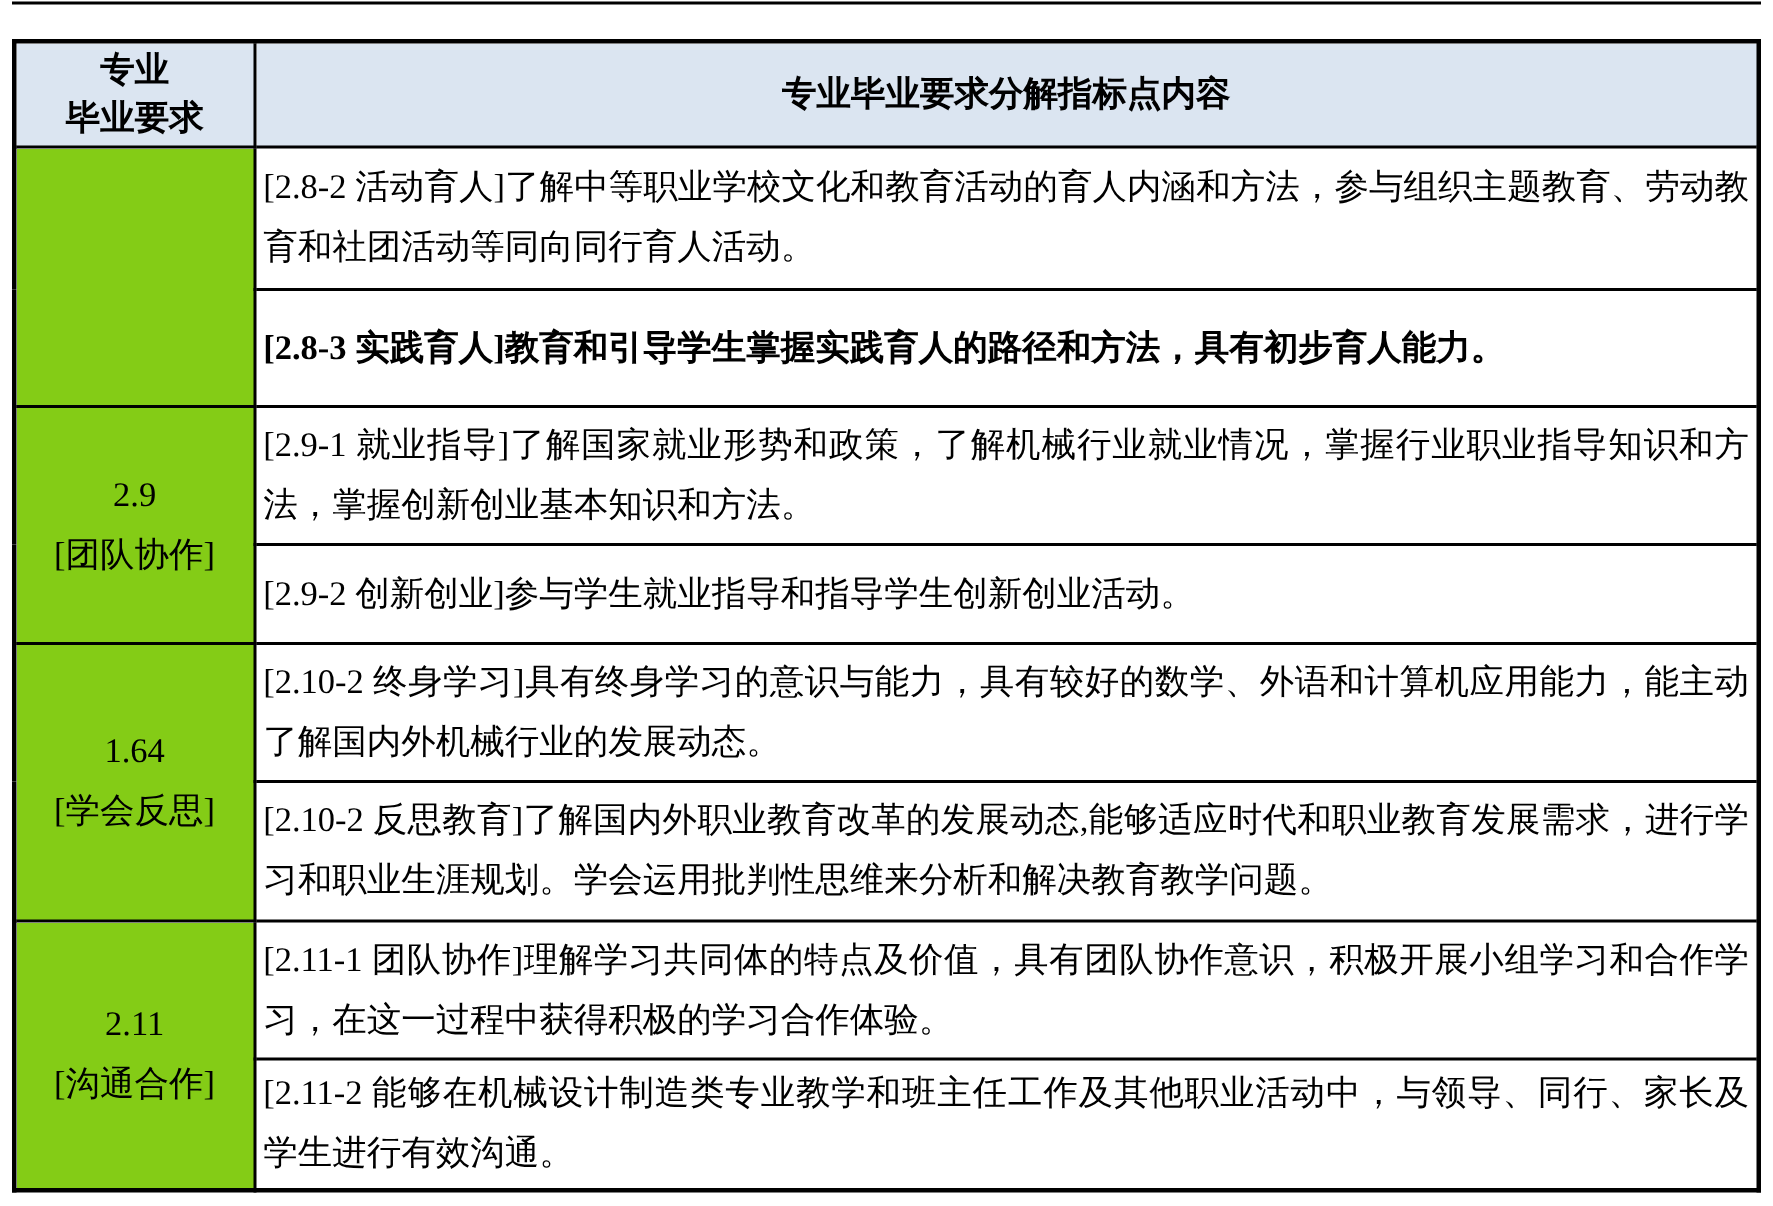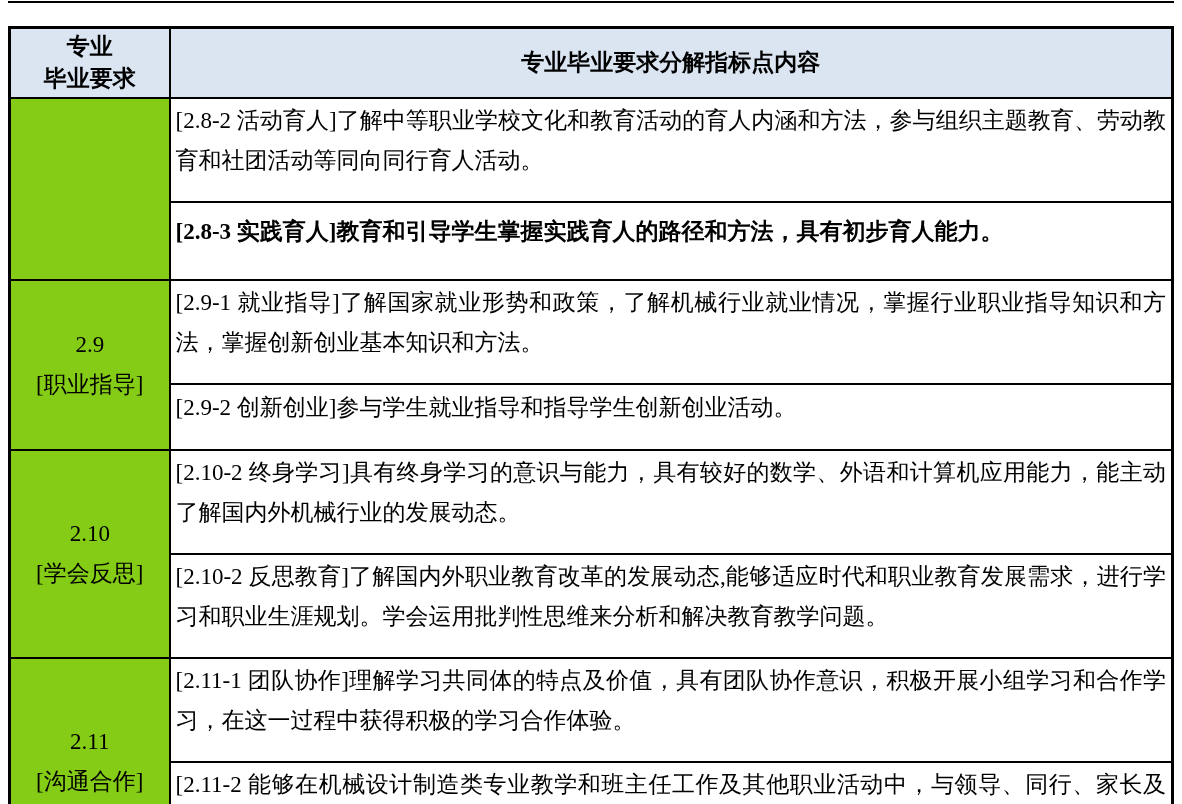--- a/index.html
+++ b/index.html
@@ -58,21 +58,21 @@
     text-align: center;
     vertical-align: middle;
     font-size: 23px;
     line-height: 40px;
     padding: 0 2px;
     background: #84cc16;
   }
   .req-table td.ind {
     font-size: 23px;
     line-height: 40px;
-    padding: 2px 5px 20px 5px;
+    padding: 2px 5px 2px 5px;
     text-align: justify;
     text-justify: inter-character;
     vertical-align: middle;
     background: #ffffff;
   }
 </style>
 </head>
 <body>
 
 <div class="page">
@@ -91,30 +91,30 @@
         <tr style="height: 95px;">
           <td class="req" rowspan="2"></td>
           <td class="ind">[2.8-2 活动育人]了解中等职业学校文化和教育活动的育人内涵和方法，参与组织主题教育、劳动教育和社团活动等同向同行育人活动。</td>
         </tr>
         <tr style="height: 78px; font-weight: bold;">
           <td class="ind">[2.8-3 实践育人]教育和引导学生掌握实践育人的路径和方法，具有初步育人能力。</td>
         </tr>
         <tr style="height: 92px;">
           <td class="req" rowspan="2">
             <div>2.9</div>
-            <div>[职业指导]</div>
+            <div>[团队协作]</div>
           </td>
           <td class="ind">[2.9-1 就业指导]了解国家就业形势和政策，了解机械行业就业情况，掌握行业职业指导知识和方法，掌握创新创业基本知识和方法。</td>
         </tr>
         <tr style="height: 66px;">
           <td class="ind">[2.9-2 创新创业]参与学生就业指导和指导学生创新创业活动。</td>
         </tr>
         <tr style="height: 92px;">
           <td class="req" rowspan="2">
-            <div>2.10</div>
+            <div>1.64</div>
             <div>[学会反思]</div>
           </td>
           <td class="ind">[2.10-2 终身学习]具有终身学习的意识与能力，具有较好的数学、外语和计算机应用能力，能主动了解国内外机械行业的发展动态。</td>
         </tr>
         <tr style="height: 93px;">
           <td class="ind">[2.10-2 反思教育]了解国内外职业教育改革的发展动态,能够适应时代和职业教育发展需求，进行学习和职业生涯规划。学会运用批判性思维来分析和解决教育教学问题。</td>
         </tr>
         <tr style="height: 92px;">
           <td class="req" rowspan="2">
             <div>2.11</div>

